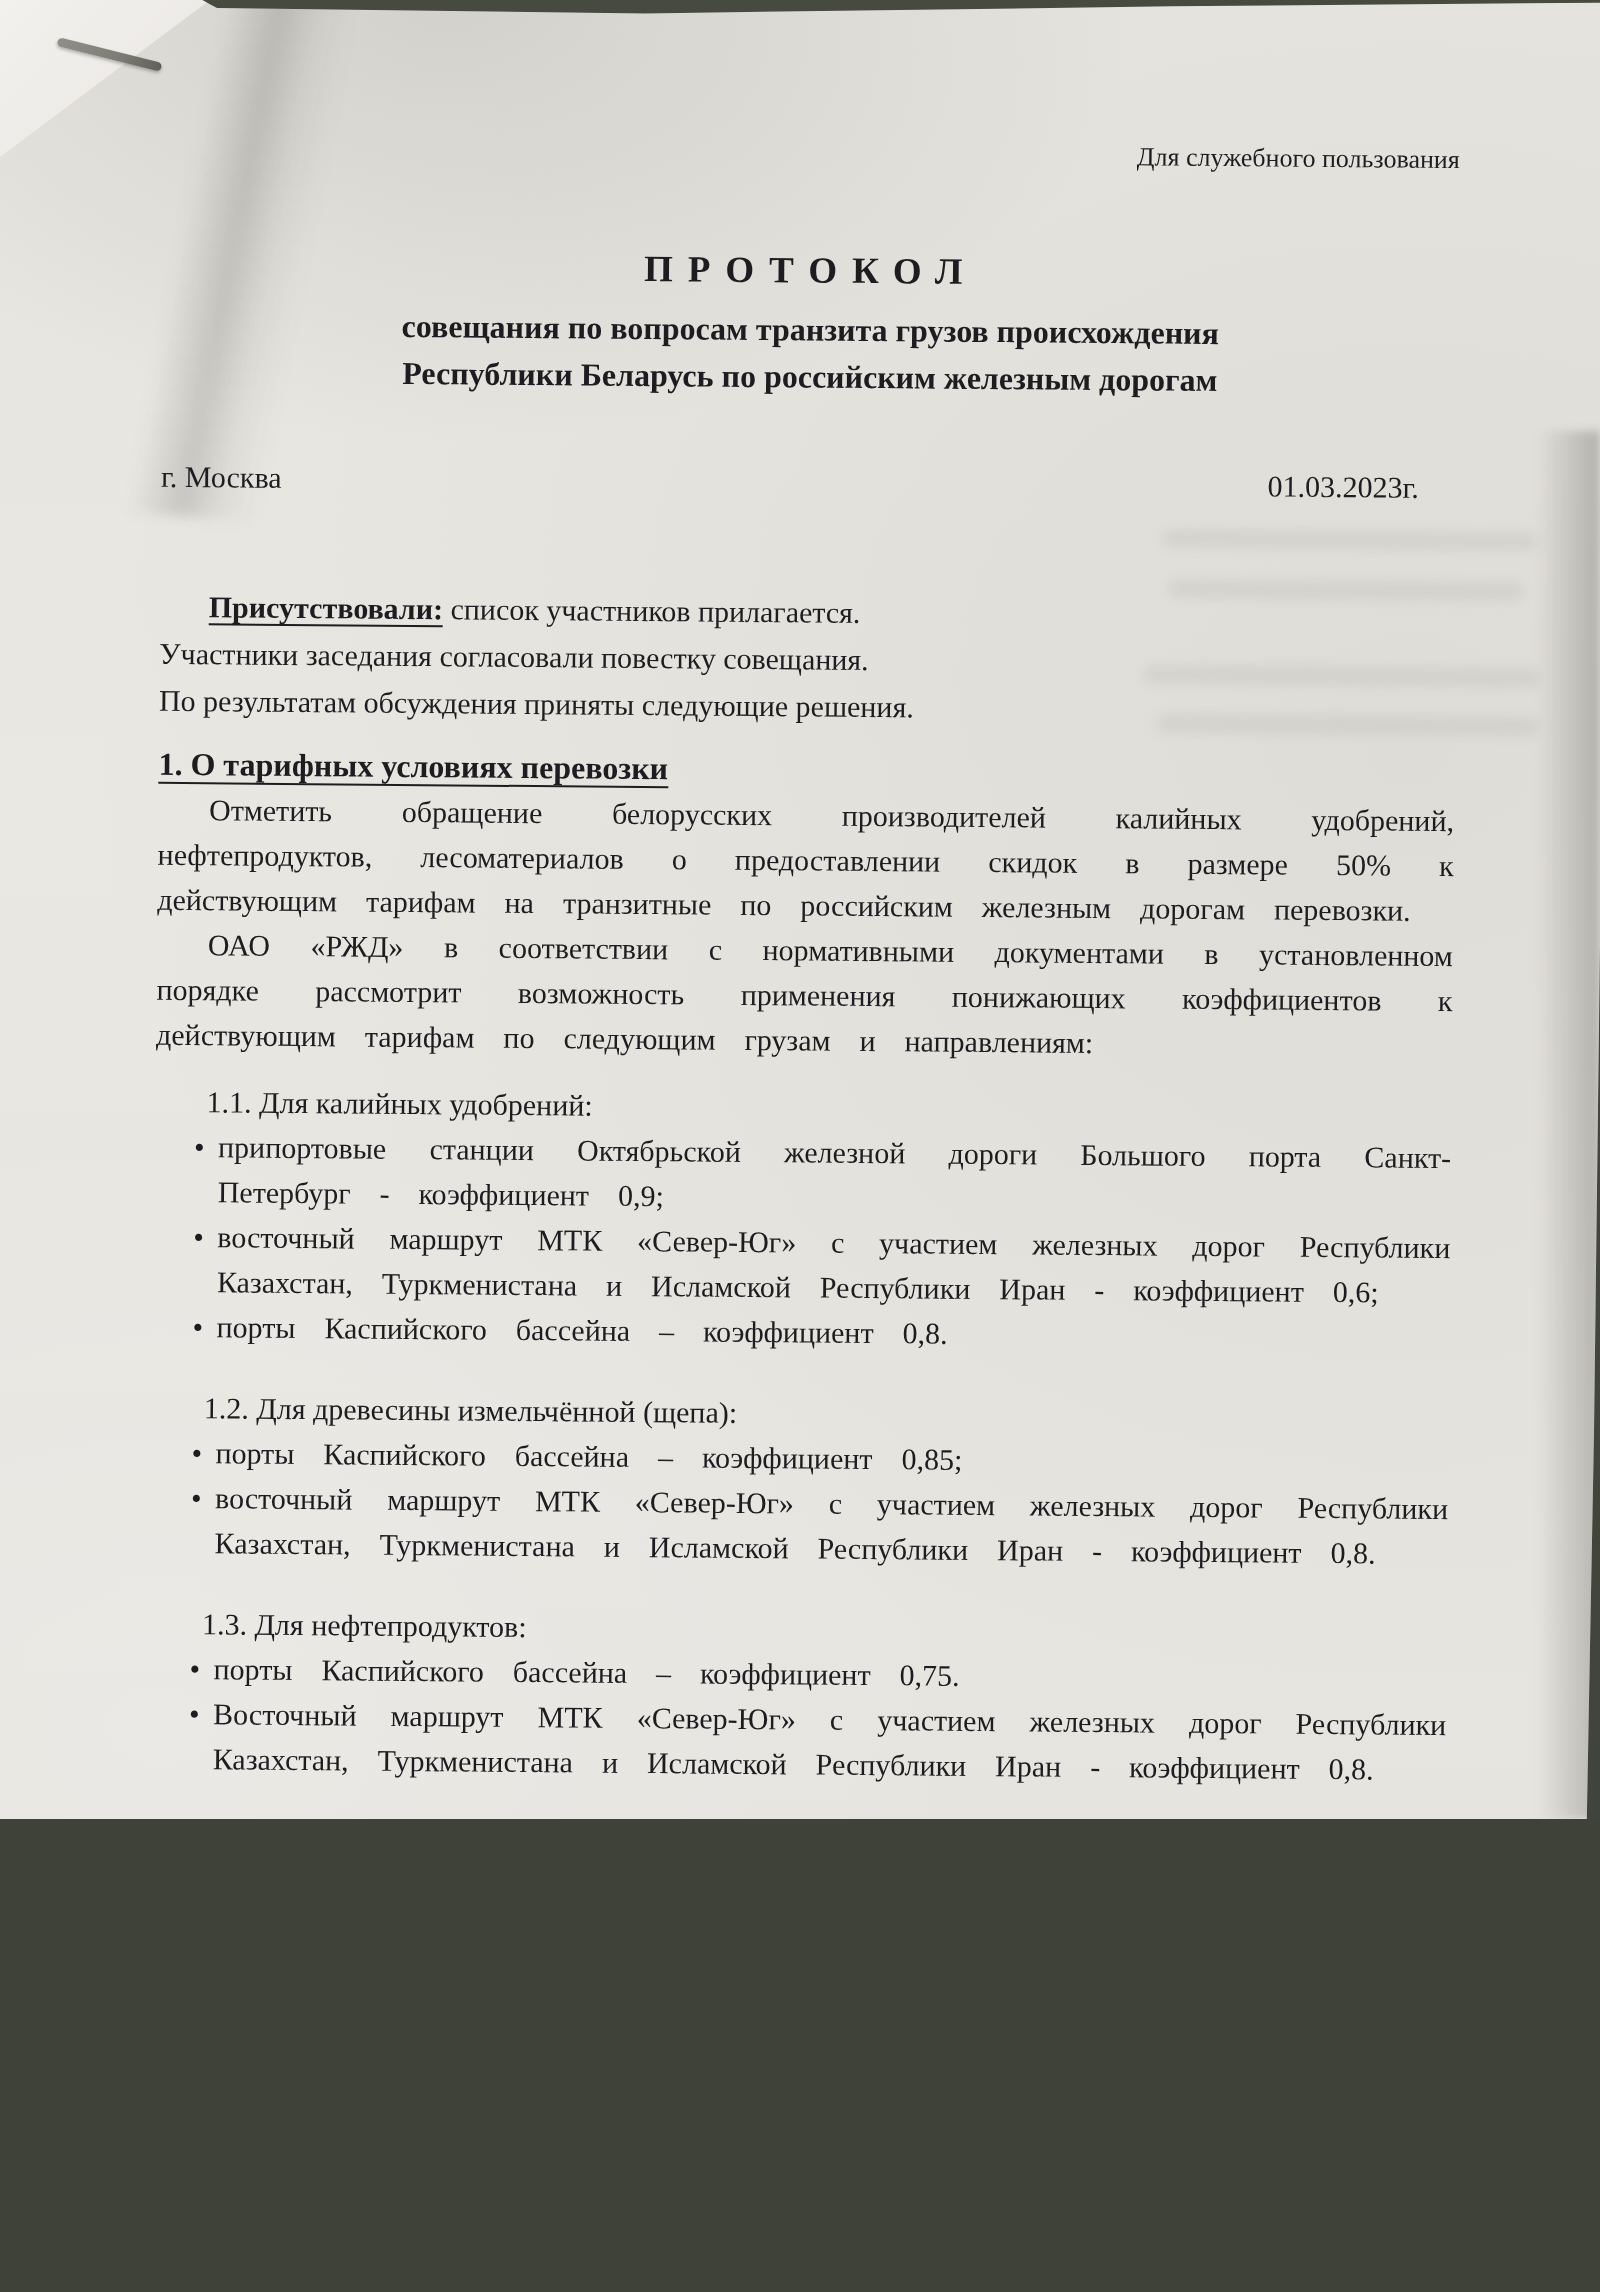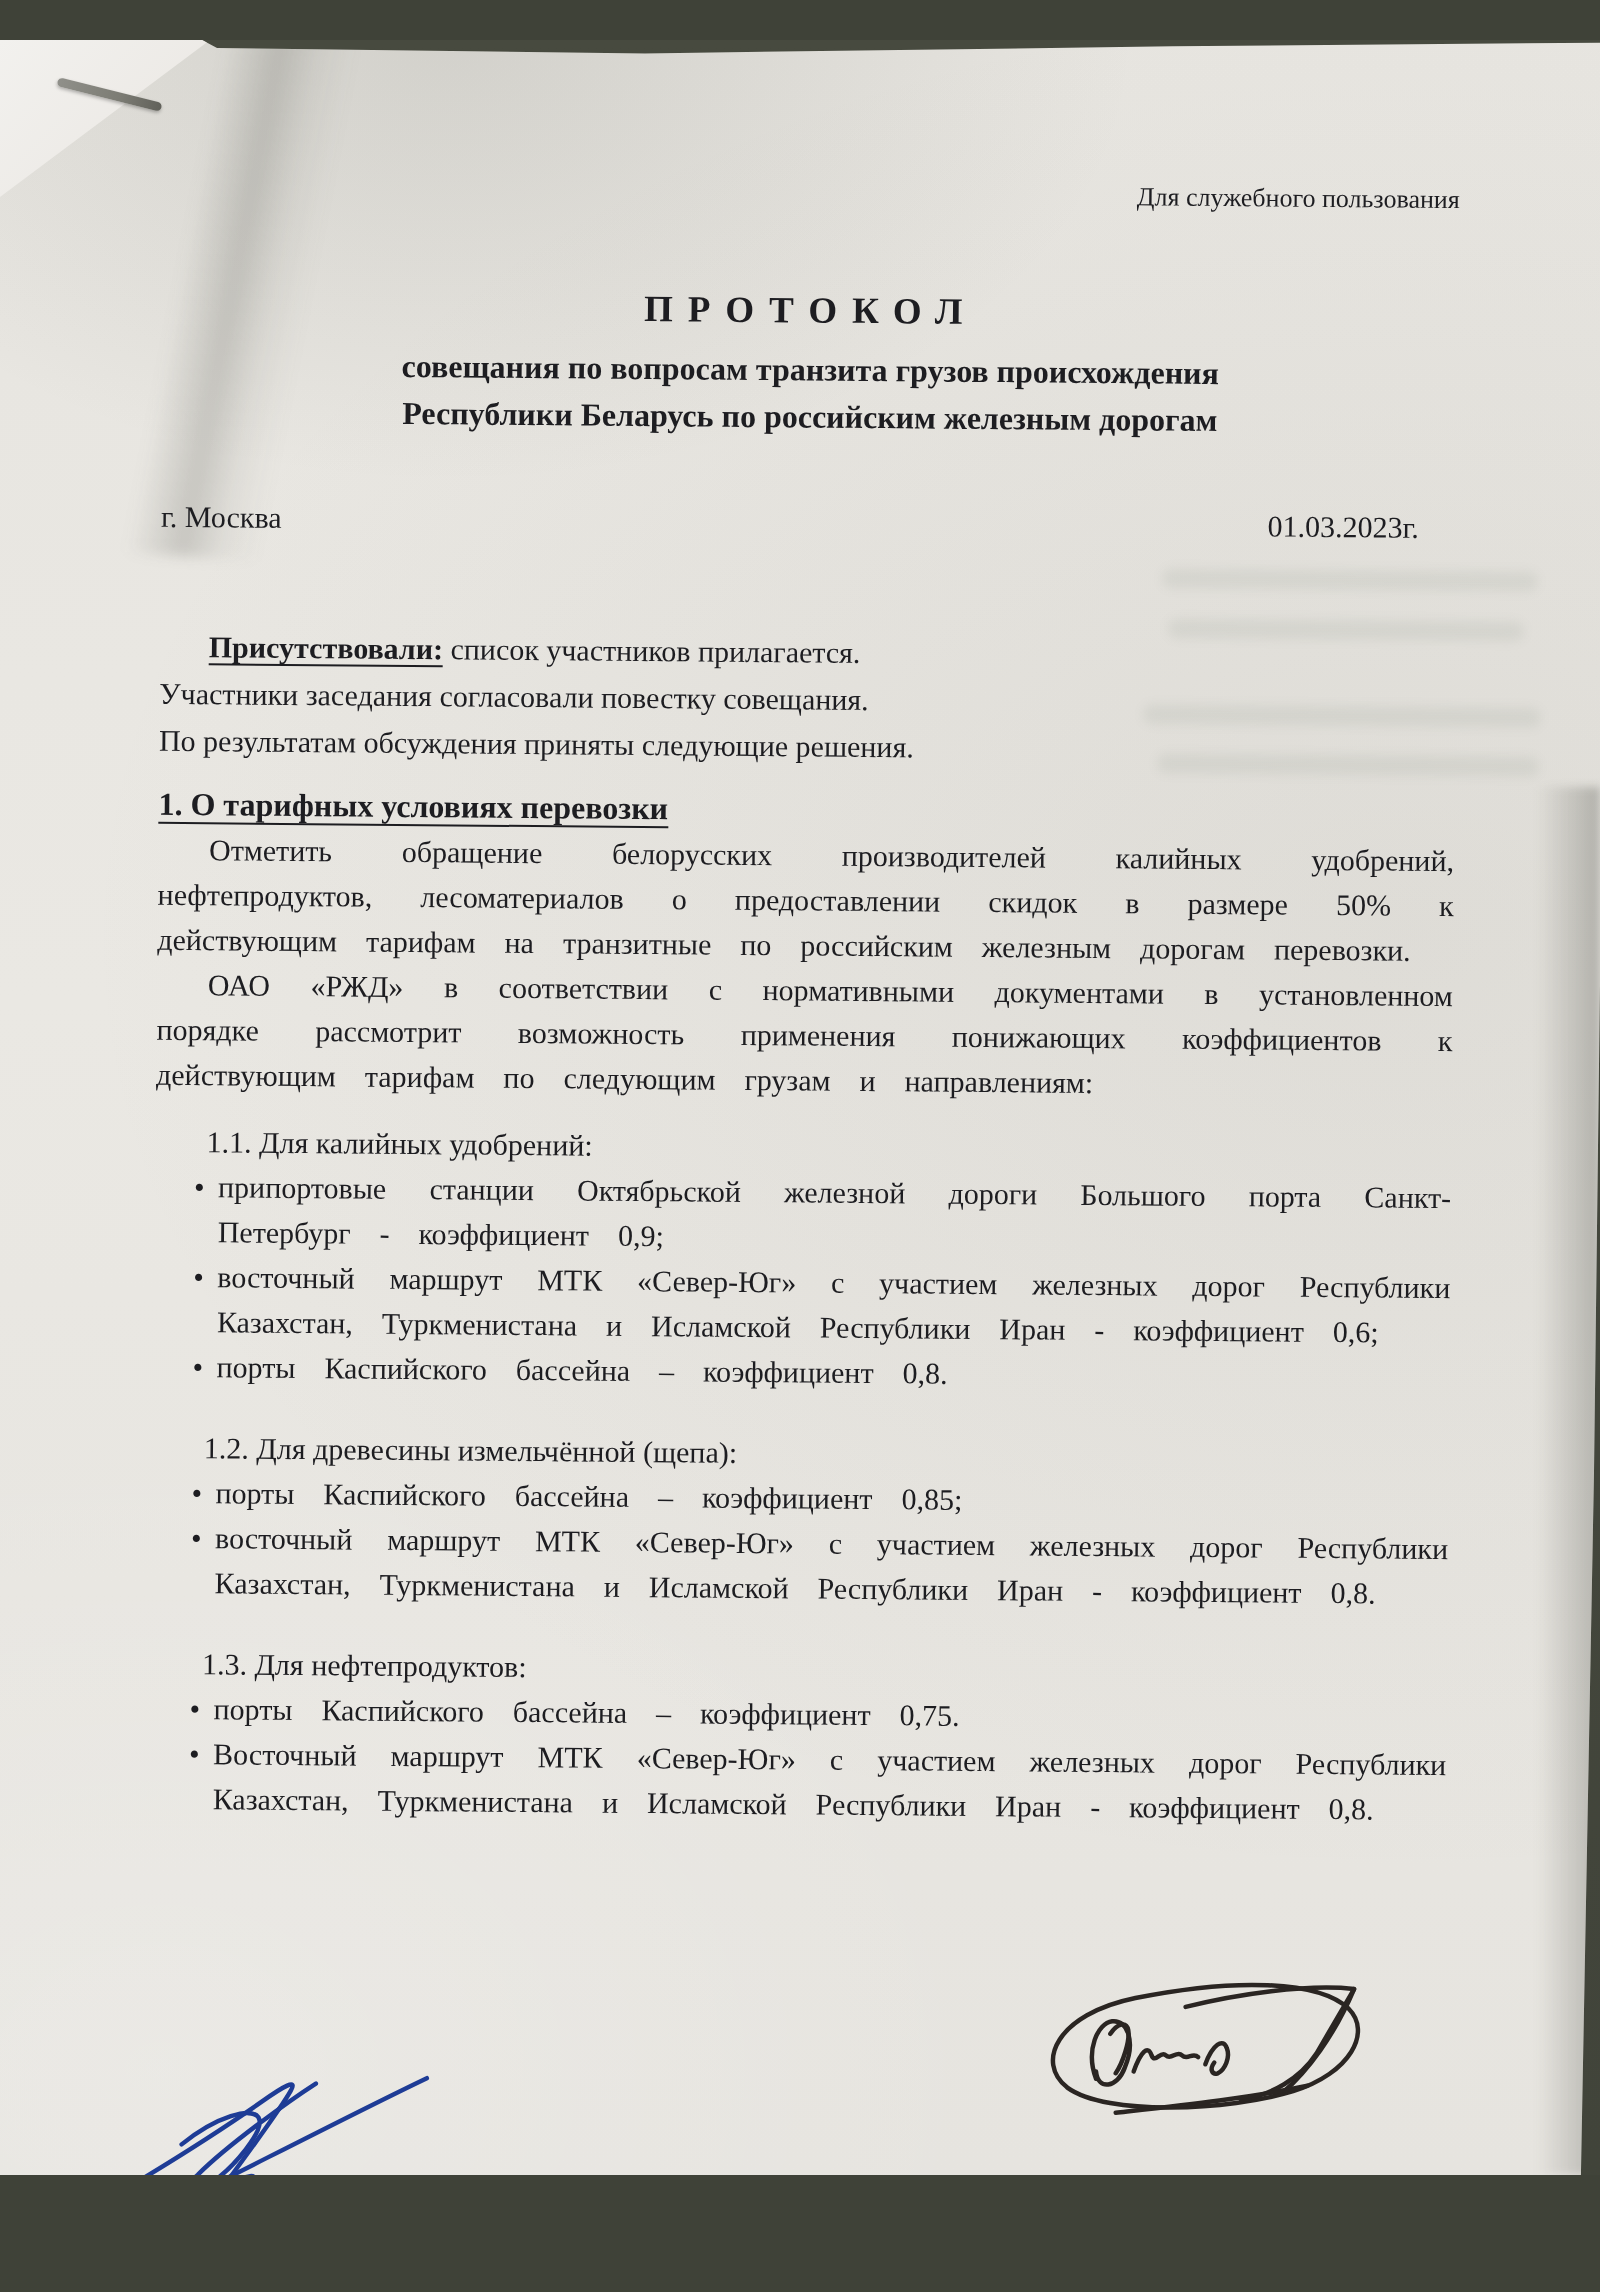--- a/index.html
+++ b/index.html
@@ -1,18 +1,18 @@
 <!DOCTYPE html>
 <html style="font-size:14.3px"><head>
 <meta charset="utf-8">
 <style>
   html,body{margin:0;padding:0;background:#3f4238;}
-  #screen{position:relative;width:1600px;height:2135px;overflow:hidden;
+  #screen{position:relative;width:1600px;height:1819px;overflow:hidden;
           background:linear-gradient(180deg,#474a3f 0%,#41443a 100%);
-          font-family:"Liberation Serif","DejaVu Serif",serif;margin-top:40px;}
+          font-family:"Liberation Serif","DejaVu Serif",serif;}
   
   #paper{position:absolute;inset:0;
     background:
       radial-gradient(1254px 806px at 28% 0%, rgba(86,88,78,0.14), transparent 55%),
       radial-gradient(2149px 1522px at 88% 42%, rgba(118,116,106,0.10), transparent 62%),
       radial-gradient(1433px 1075px at 10% 95%, rgba(255,255,255,0.18), transparent 60%),
       linear-gradient(180deg,#e7e5e0 0%,#eae8e3 45%,#e6e4df 100%);
     clip-path:polygon(0px 0px,202px 0px,217px 8px,645px 13.4px,1173px 6.3px,1600px 2.7px,
                       1600px 945px,1594px 1433px,1578px 2293px,0px 2293px);}
   .under-sheet{position:absolute;left:0;top:0;width:215px;height:161px;

